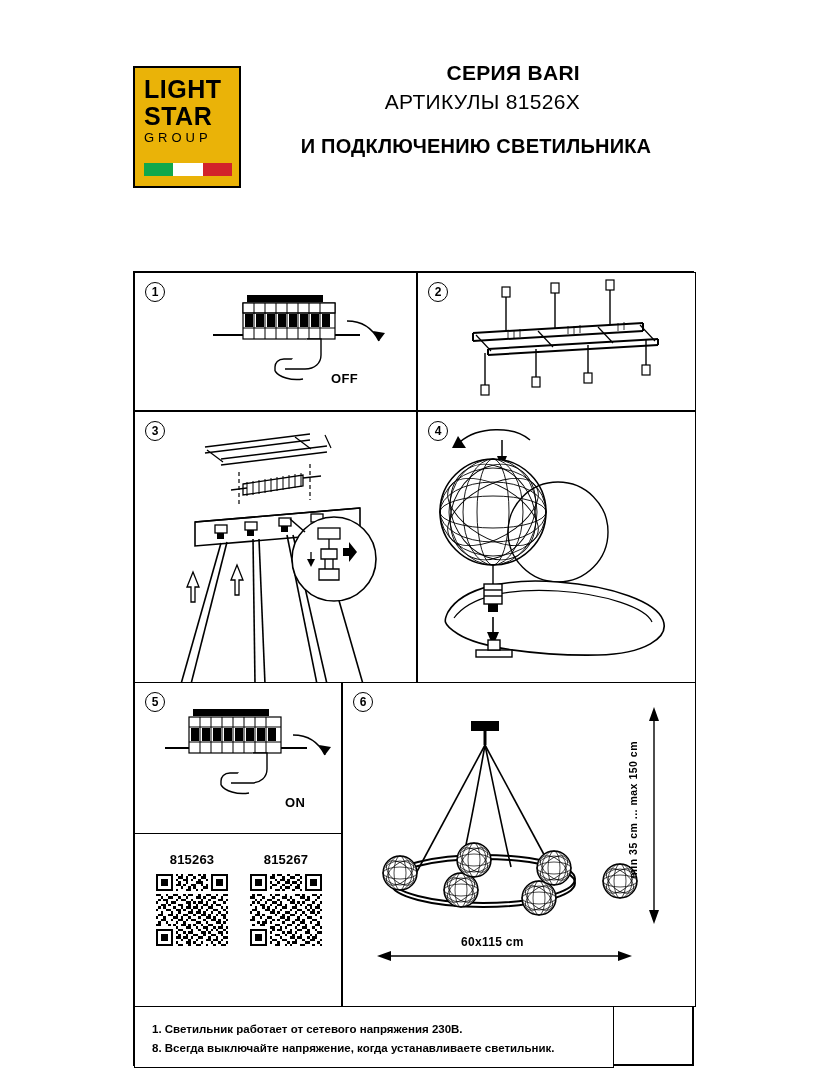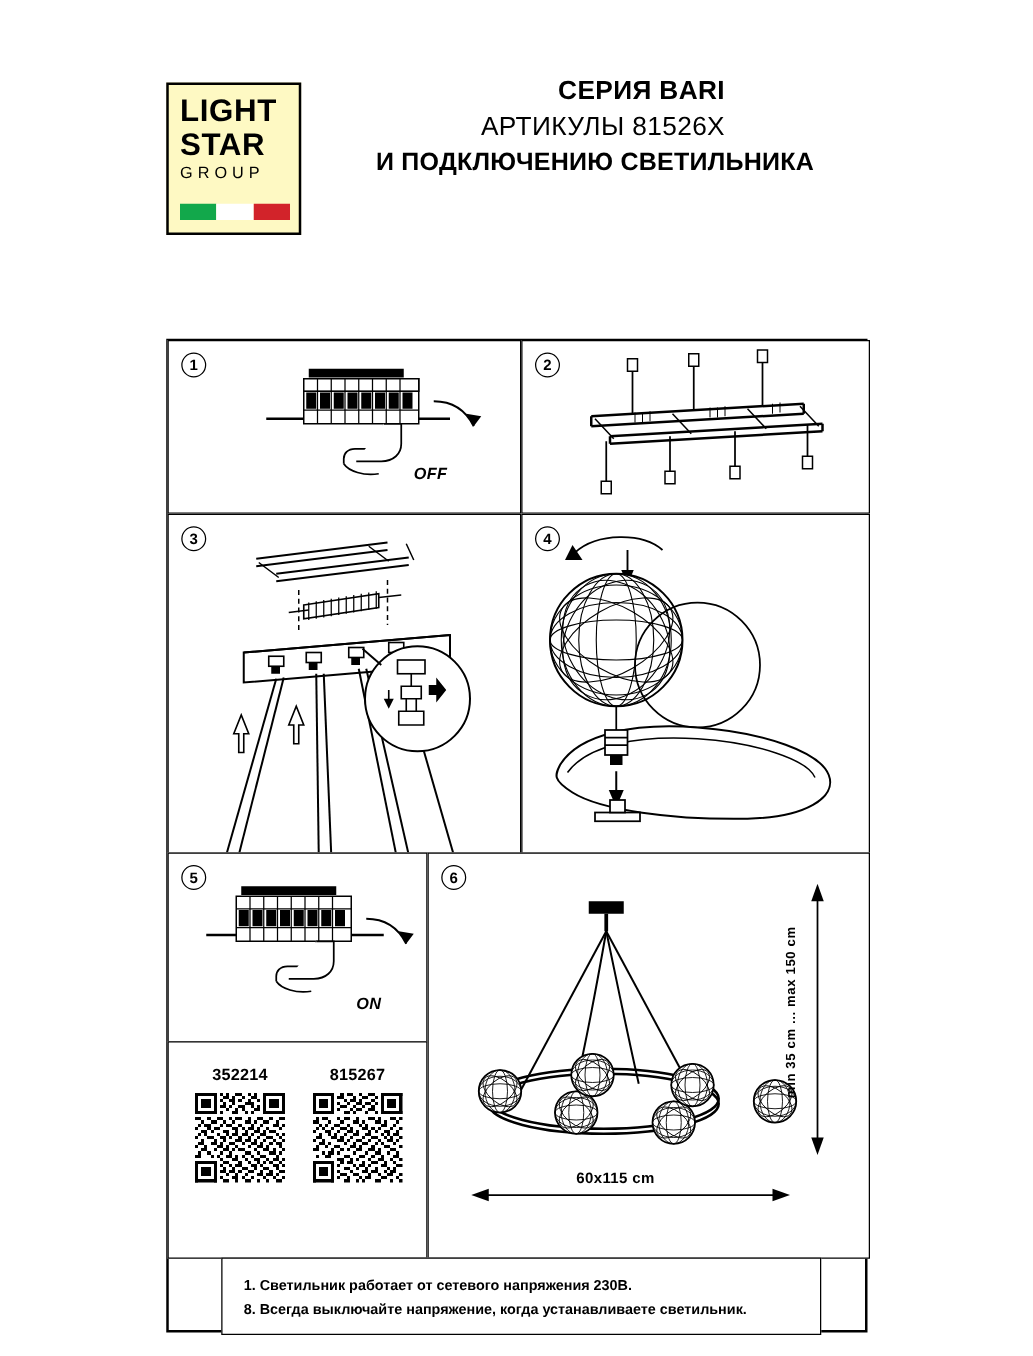--- a/index.html
+++ b/index.html
@@ -20,21 +20,21 @@
     position: absolute;
     left: 0; top: 52px;
     width: 826px;
     height: 150px;
   }
   .logo-box {
     position: absolute;
     left: 133px; top: 14px;
     width: 108px; height: 122px;
     border: 2px solid #000;
-    background: #fef9c3;
+    background: #eab308;
   }
   .logo-text {
     position: absolute;
     left: 0; top: 8px;
     width: 108px;
     text-align: left;
     padding-left: 9px;
     font-family: "Liberation Sans", sans-serif;
     font-weight: bold;
     letter-spacing: 0.5px;
@@ -106,21 +106,21 @@
   }
 
   
   .c1 { left: -1px;  top: -1px;  width: 283px; height: 139px; }
   .c2 { left: 282px; top: -1px;  width: 279px; height: 139px; }
   .c3 { left: -1px;  top: 138px; width: 283px; height: 272px; }
   .c4 { left: 282px; top: 138px; width: 279px; height: 272px; }
   .c5 { left: -1px;  top: 409px; width: 208px; height: 152px; }
   .c6 { left: 207px; top: 409px; width: 354px; height: 325px; }
   .cqr{ left: -1px;  top: 560px; width: 208px; height: 174px; }
-  .cnotes { left: -1px; top: 733px; width: 480px; height: 62px; margin-left: 43px; }
+  .cnotes { left: -1px; top: 733px; width: 480px; height: 62px; }
 
   .notes-text {
     position: absolute;
     left: 17px; top: 13px;
     font-size: 11.5px;
     line-height: 19px;
     font-weight: bold;
   }
 
   
@@ -140,21 +140,20 @@
   }
   .qr-img { width: 72px; height: 72px; display: block; margin: 0 auto; }
 
   .svgfill { position: absolute; left: 0; top: 0; }
 
   .lbl {
     position: absolute;
     font-size: 13px;
     font-weight: bold;
     letter-spacing: 0.3px;
-    font-style: italic;
   }
   .dim-v {
     position: absolute;
     font-size: 10.5px;
     font-weight: bold;
     writing-mode: vertical-rl;
     transform: rotate(180deg);
     letter-spacing: 0.5px;
     white-space: nowrap;
   }
@@ -180,21 +179,21 @@
     <div class="flag">
       <span style="background:#12A84B"></span>
       <span style="background:#FFFFFF"></span>
       <span style="background:#D2232A"></span>
     </div>
   </div>
 
   <div class="title-block">
     <div class="t-series">СЕРИЯ BARI</div>
     <div class="t-article">АРТИКУЛЫ 81526X</div>
-    <div class="t-instr" style="margin-top:0">И ПОДКЛЮЧЕНИЮ СВЕТИЛЬНИКА</div>
+    <div class="t-instr" style="margin-top:16px">И ПОДКЛЮЧЕНИЮ СВЕТИЛЬНИКА</div>
   </div>
 </div>
 
 <div class="frame">
 
   <div class="cell c1">
     <div class="num">1</div>
     <svg class="svgfill" width="283" height="139" viewBox="0 0 283 139">
       <g stroke="#000" fill="none" stroke-width="1.2">
 
@@ -456,21 +455,21 @@
         <polygon points="190,72 184,62 196,64" fill="#000" stroke="none"></polygon>
       </g>
     </svg>
     <div class="lbl" style="left:130px; top:112px;margin-left:20px;">ON</div>
   </div>
 
   <div class="cell cqr">
     <div class="qr-codes">
 
       <div class="qr-item">
-        <div class="qr-label">352214</div>
+        <div class="qr-label">815263</div>
         <svg class="qr-img" viewBox="0 0 29 29" shape-rendering="crispEdges">
           <rect width="29" height="29" fill="#fff"></rect>
           <g fill="#000">
             <rect x="0" y="0" width="7" height="1"></rect>
               <rect x="0" y="6" width="7" height="1"></rect>
             <rect x="0" y="0" width="1" height="7"></rect>
               <rect x="6" y="0" width="1" height="7"></rect>
             <rect x="2" y="2" width="3" height="3"></rect>
             <rect x="22" y="0" width="7" height="1"></rect>
               <rect x="22" y="6" width="7" height="1"></rect>

